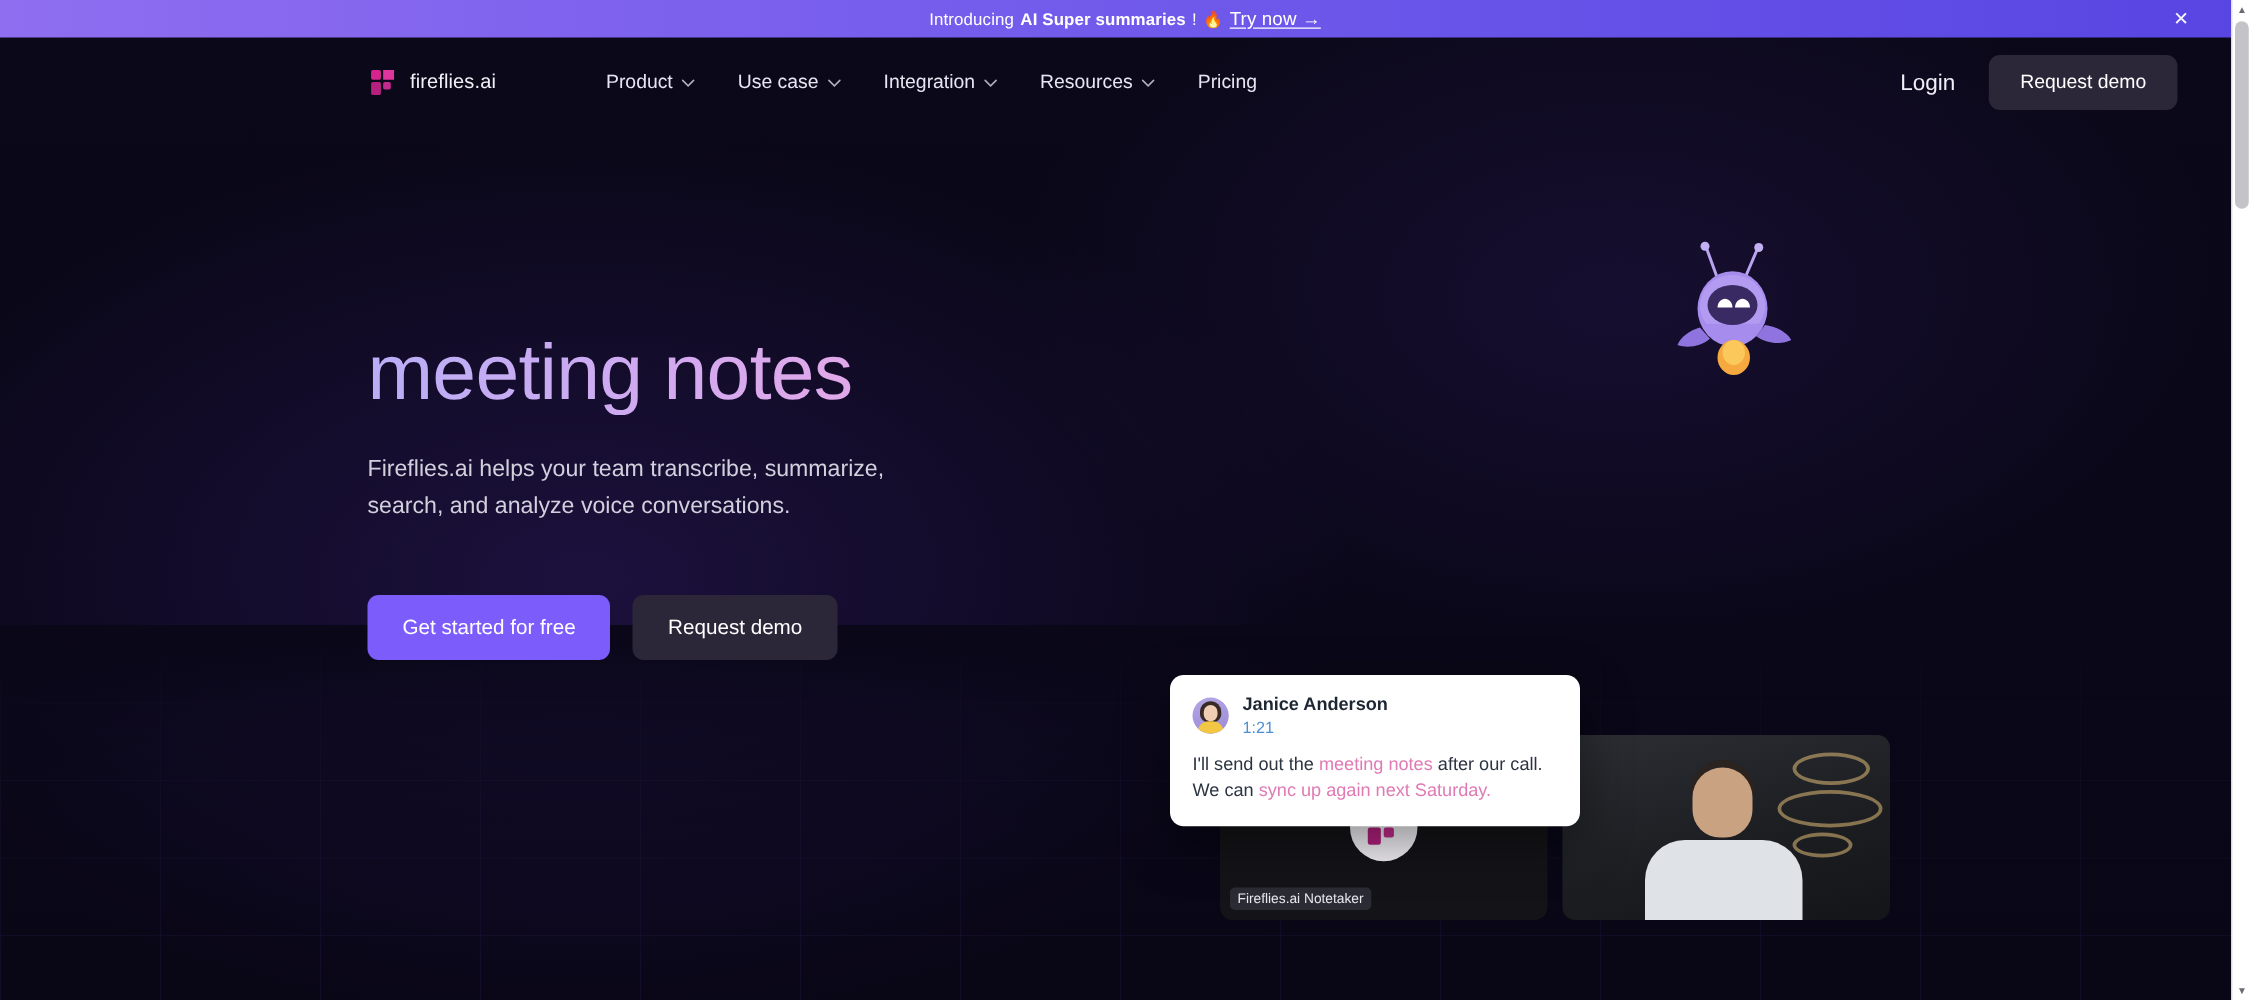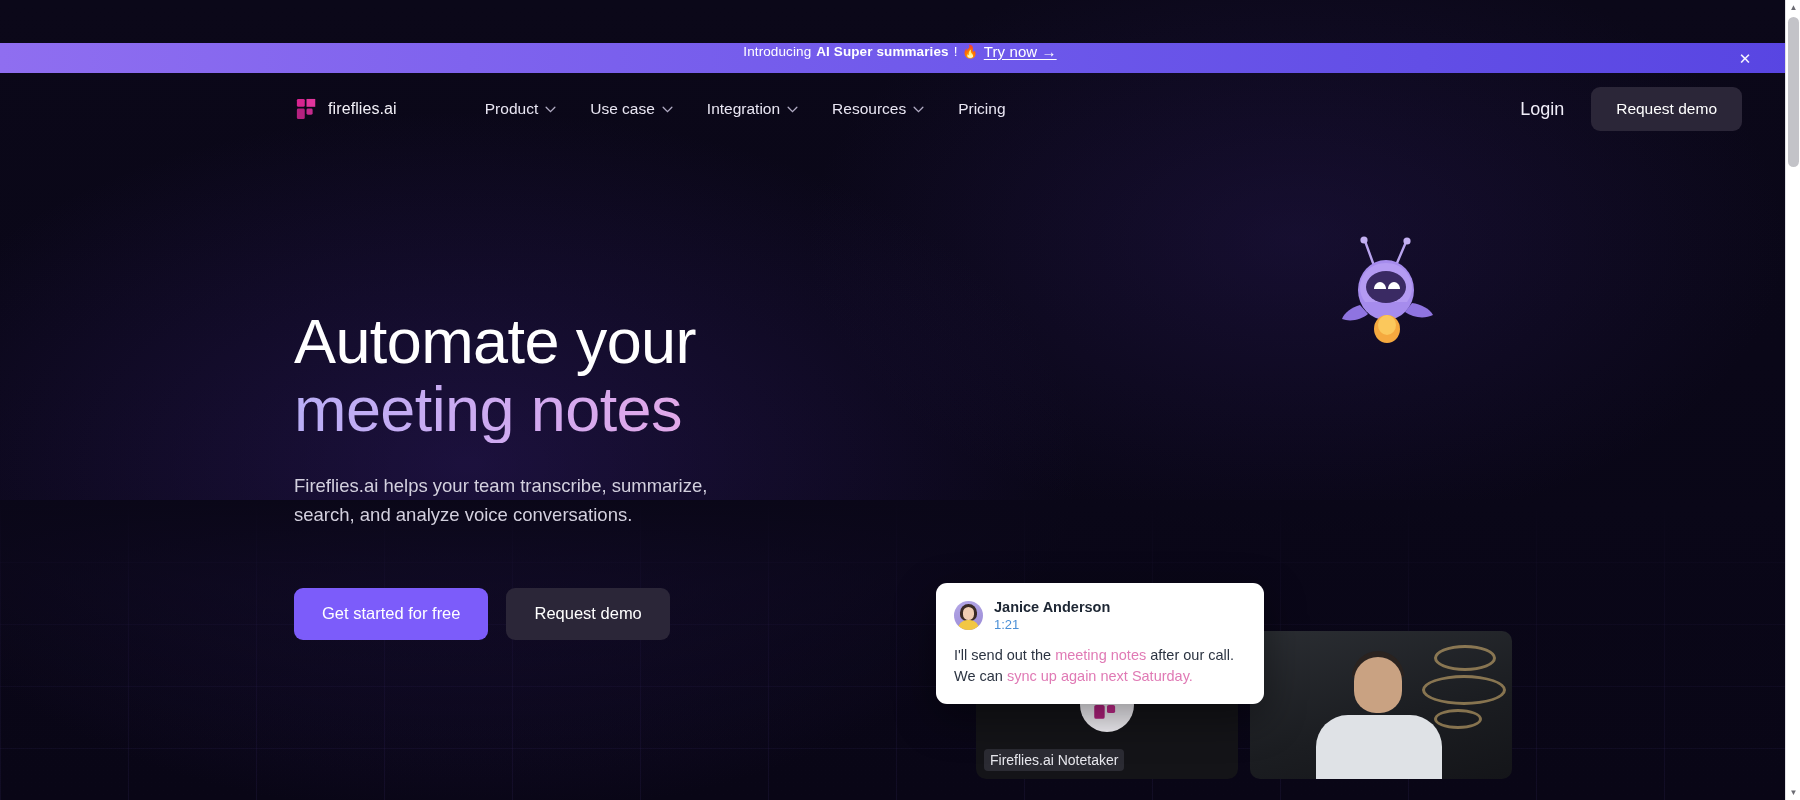--- a/index.html
+++ b/index.html
@@ -42,27 +42,26 @@
     pointer-events: none;
   }
 
   
   .banner {
     position: relative;
     height: 30px;
     width: 1800px;
     background: linear-gradient(90deg, #8f6ef0 0%, #7f63ee 26%, #6c57ea 58%, #5845e2 100%);
     display: flex;
-    align-items: flex-start;
+    align-items: center;
     justify-content: center;
     color: #ffffff;
     font-size: 13.5px;
     letter-spacing: .1px;
     z-index: 40;
-    margin-top: 43px;
   }
   .banner-inner { display: flex; align-items: center; gap: 5px; }
   .banner-strong { font-weight: 700; }
   .banner-fire { font-size: 13px; line-height: 1; }
   .banner-link {
     color: #ffffff;
     text-decoration: underline;
     text-underline-offset: 2px;
     font-size: 15px;
     cursor: pointer;
@@ -390,21 +389,21 @@
     width: 54px; height: 54px;
     border-radius: 50%;
     background: #f4f2f7;
     display: flex; align-items: center; justify-content: center;
   }
   .nt-label {
     position: absolute;
     left: 8px; bottom: 8px;
     background: rgba(46,46,54,.9);
     color: #e8e8ee;
-    font-size: 14px;
+    font-size: 11px;
     padding: 3px 6px;
     border-radius: 4px;
     white-space: nowrap;
   }
   .tile-person2 {
     left: 366px; top: 486px;
     width: 262px; height: 148px;
     background: linear-gradient(165deg, #2b2e33 0%, #1b1d21 60%, #141519 100%);
   }
   .p2-lamp {
@@ -510,21 +509,20 @@
     <div class="nav-right">
       <span class="nav-login">Login</span>
       <button class="btn btn-ghost">Request demo</button>
     </div>
   </div>
 
   <div class="hero">
 
     <div class="hero-copy">
       <h1 class="headline">
-        <span class="headline-line1">Automate your</span>
         <span class="headline-line2">meeting notes</span>
       </h1>
       <p class="subhead">Fireflies.ai helps your team transcribe, summarize, search, and analyze voice conversations.</p>
       <div class="hero-ctas">
         <button class="btn btn-primary btn-lg">Get started for free</button>
         <button class="btn btn-ghost btn-lg">Request demo</button>
       </div>
     </div>
 
     <div class="hero-visual">

